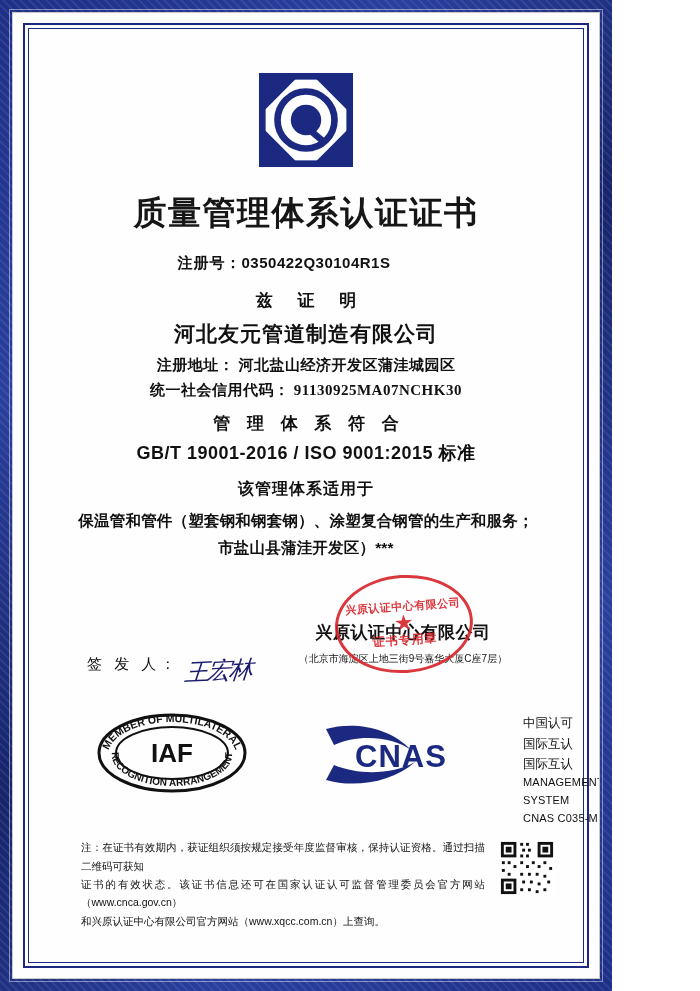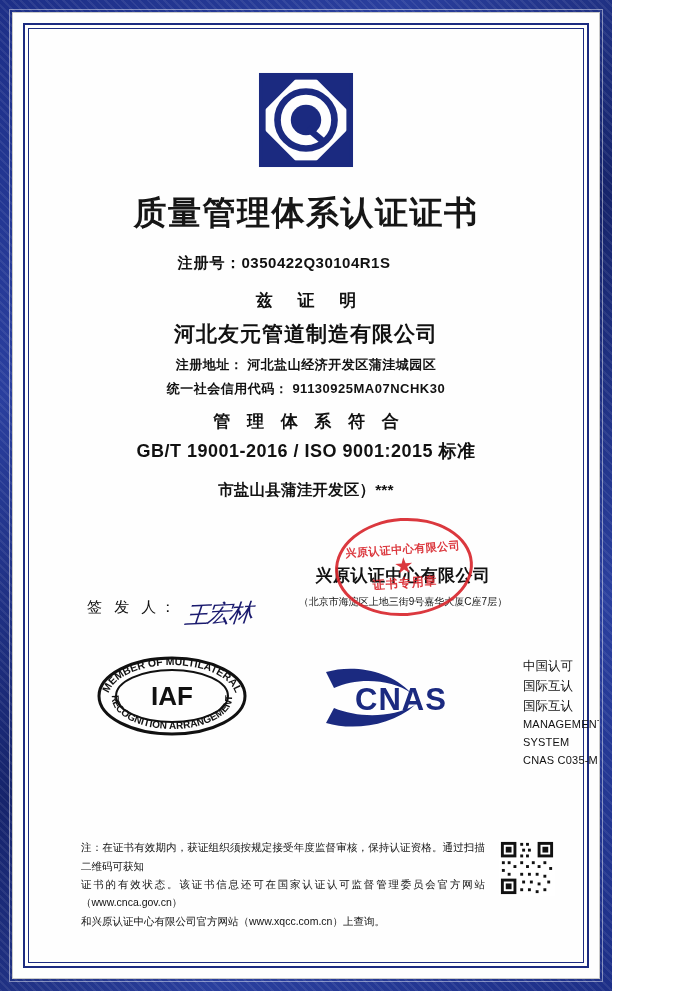--- a/index.html
+++ b/index.html
@@ -111,24 +111,25 @@
     padding-left: 10px;
     margin-bottom: 8px;
   }
   .company {
     font-size: 21px;
     font-weight: bold;
     letter-spacing: 1px;
     margin-bottom: 8px;
   }
   .addr, .credit {
-    font-size: 13px;
+    font-size: 15px;
     font-weight: bold;
     letter-spacing: 0.5px;
     margin-bottom: 6px;
+    font-family: Liberation Serif, serif;
   }
   .conform {
     font-size: 17px;
     font-weight: bold;
     letter-spacing: 6px;
     padding-left: 6px;
     margin-top: 12px;
     margin-bottom: 6px;
   }
   .standard {
@@ -335,21 +336,23 @@
         <span class="reg-label">注册号：</span><span class="reg-value">0350422Q30104R1S</span>
       </div>
 
       <div class="cert-body">
         <div class="hereby">兹 证 明</div>
         <div class="company">河北友元管道制造有限公司</div>
         <div class="addr">注册地址： 河北盐山经济开发区蒲洼城园区</div>
         <div class="credit">统一社会信用代码： 91130925MA07NCHK30</div>
         <div class="conform">管 理 体 系 符 合</div>
         <div class="standard">GB/T 19001-2016 / ISO 9001:2015 标准</div>
+        <div class="scope-head">该管理体系适用于</div>
         <div class="scope-body">
+          <div>保温管和管件（塑套钢和钢套钢）、涂塑复合钢管的生产和服务；</div>
           <div>市盐山县蒲洼开发区）***</div>
         </div>
       </div>
 
       <div class="bottom-block">
 
         <div class="sign-row">
           <span class="sign-label">签 发 人：</span>
           <span class="signature">王宏林</span>
         </div>

